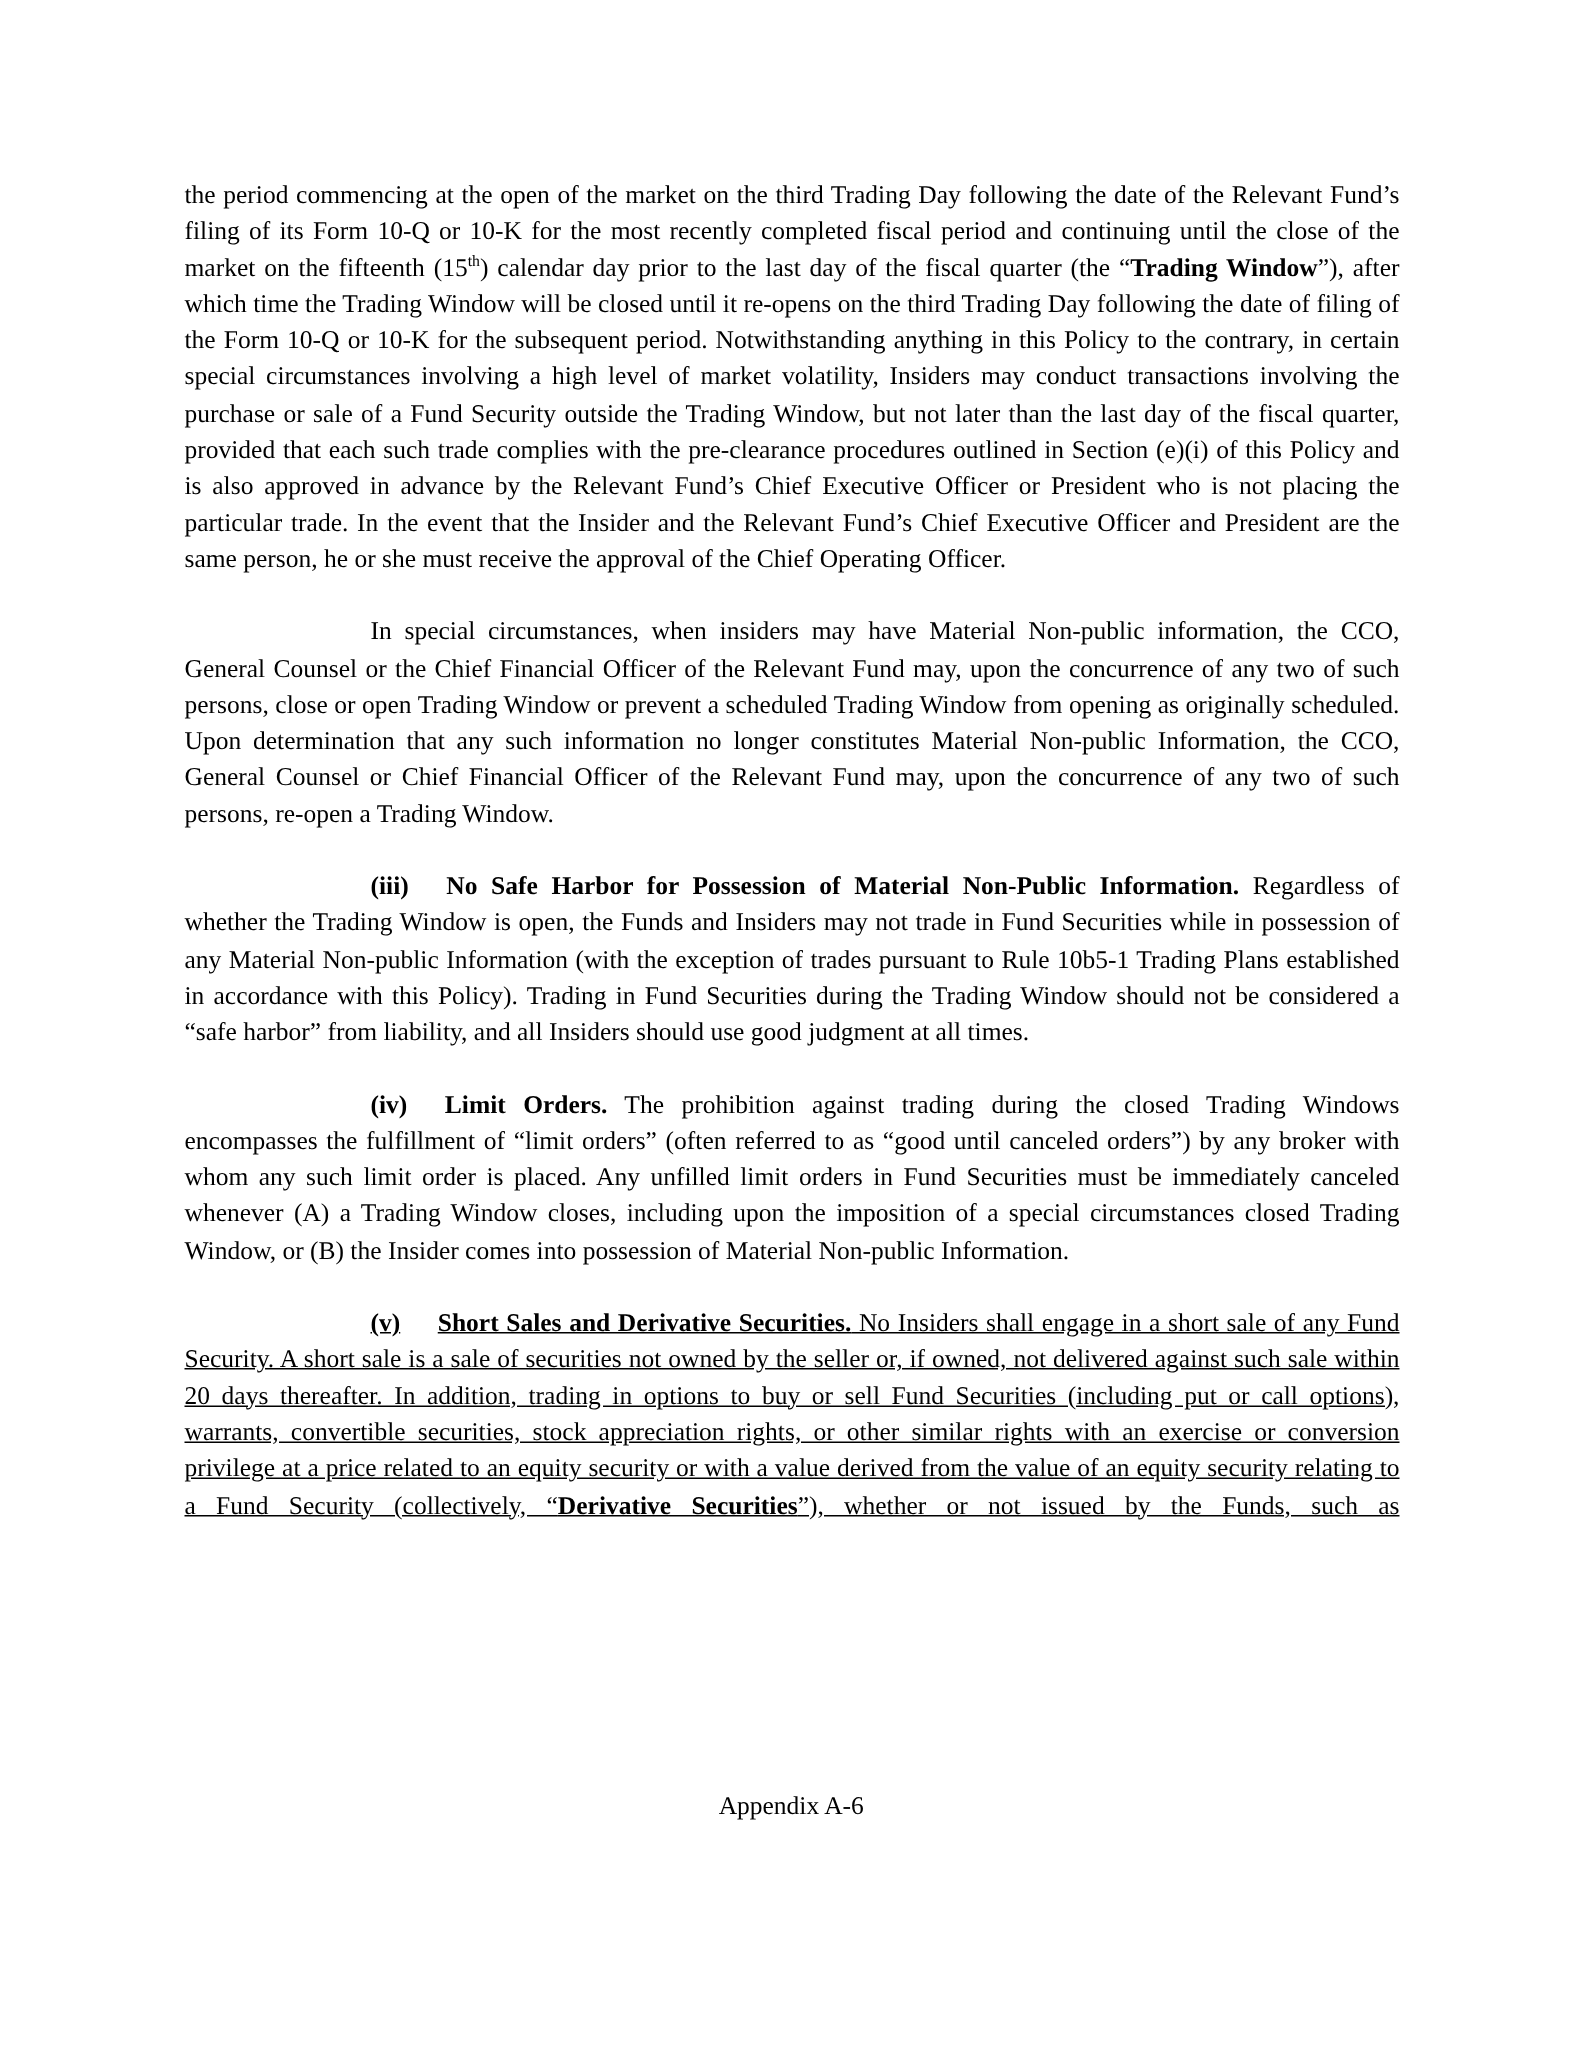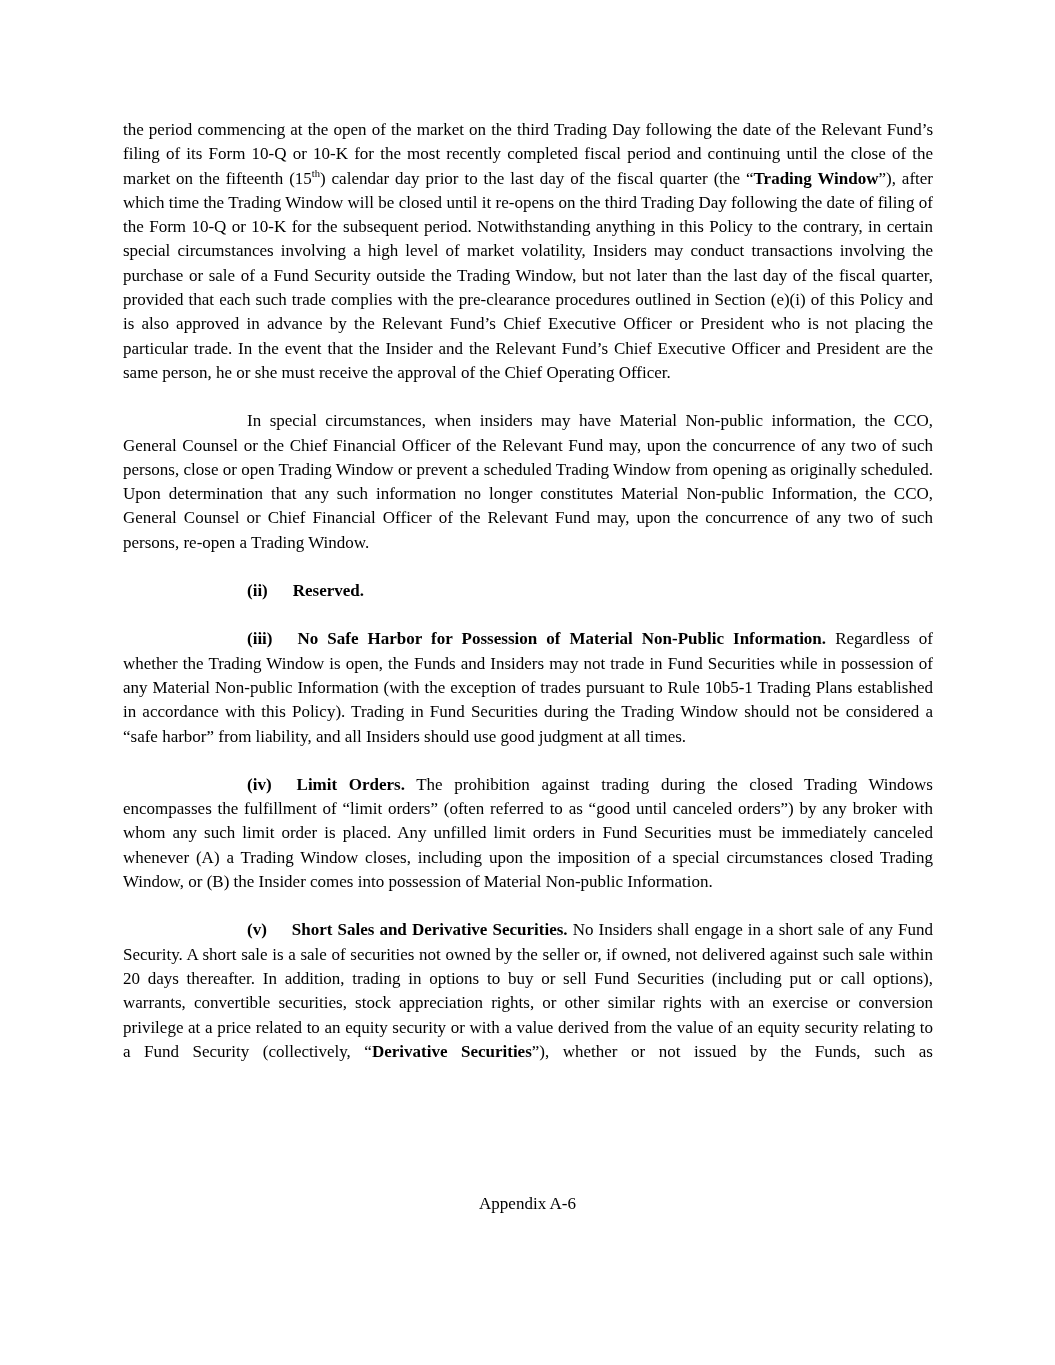--- a/index.html
+++ b/index.html
@@ -14,21 +14,21 @@
     font-size: 17px;
     line-height: 24.3px;
     color: #000000;
     overflow: hidden;
   }
   .para {
     margin: 0 0 24px 0;
     text-align: justify;
   }
   .para.indent { text-indent: 124px; }
-  .para.justify-last { text-align-last: justify; }
+  .para.justify-last { text-align-last: justify; text-decoration: underline; }
   .bold { font-weight: bold; }
   .underline { }
   .sup { font-size: 0.62em; vertical-align: super; line-height: 0; }
   .tab { display: inline-block; width: 25px; }
   .footer {
     position: absolute;
     left: 0;
     right: 0;
     top: 1192px;
     text-align: center;
@@ -37,19 +37,18 @@
     color: #000000;
   }
 </style>
 </head>
 <body>
 
 <div class="page">
   <div>
       <p class="para"><span>the period commencing at the open of the market on the third Trading Day following the date of the Relevant Fund’s filing of its Form 10-Q or 10-K for the most recently completed fiscal period and continuing until the close of the market on the fifteenth (15</span><span class="sup">th</span><span>) calendar day prior to the last day of the fiscal quarter (the “</span><span class="bold">Trading Window</span><span>”), after which time the Trading Window will be closed until it re-opens on the third Trading Day following the date of filing of the Form 10-Q or 10-K for the subsequent period. Notwithstanding anything in this Policy to the contrary, in certain special circumstances involving a high level of market volatility, Insiders may conduct transactions involving the purchase or sale of a Fund Security outside the Trading Window, but not later than the last day of the fiscal quarter, provided that each such trade complies with the pre-clearance procedures outlined in Section (e)(i) of this Policy and is also approved in advance by the Relevant Fund’s Chief Executive Officer or President who is not placing the particular trade. In the event that the Insider and the Relevant Fund’s Chief Executive Officer and President are the same person, he or she must receive the approval of the Chief Operating Officer.</span></p>
       <p class="para indent"><span>In special circumstances, when insiders may have Material Non-public information, the CCO, General Counsel or the Chief Financial Officer of the Relevant Fund may, upon the concurrence of any two of such persons, close or open Trading Window or prevent a scheduled Trading Window from opening as originally scheduled. Upon determination that any such information no longer constitutes Material Non-public Information, the CCO, General Counsel or Chief Financial Officer of the Relevant Fund may, upon the concurrence of any two of such persons, re-open a Trading Window.</span></p>
-      <p class="para indent"><span class="bold">(ii)</span><span class="tab"></span><span class="bold">Reserved.</span></p>
       <p class="para indent"><span class="bold">(iii)</span><span class="tab"></span><span class="bold">No Safe Harbor for Possession of Material Non-Public Information.</span><span> Regardless of whether the Trading Window is open, the Funds and Insiders may not trade in Fund Securities while in possession of any Material Non-public Information (with the exception of trades pursuant to Rule 10b5-1 Trading Plans established in accordance with this Policy). Trading in Fund Securities during the Trading Window should </span><span class="underline">not</span><span> be considered a “safe harbor” from liability, and all Insiders should use good judgment at all times.</span></p>
       <p class="para indent"><span class="bold">(iv)</span><span class="tab"></span><span class="bold">Limit Orders.</span><span>  The prohibition against trading during the closed Trading Windows encompasses the fulfillment of “limit orders” (often referred to as “good until canceled orders”) by any broker with whom any such limit order is placed.  Any unfilled limit orders in Fund Securities must be immediately canceled whenever (A) a Trading Window closes, including upon the imposition of a special circumstances closed Trading Window, or (B) the Insider comes into possession of Material Non-public Information.</span></p>
       <p class="para indent justify-last"><span class="bold">(v)</span><span class="tab"></span><span class="bold">Short Sales and Derivative Securities.</span><span>  No Insiders shall engage in a short sale of any Fund Security.  A short sale is a sale of securities not owned by the seller or, if owned, not delivered against such sale within 20 days thereafter.  In addition, trading in options to buy or sell Fund Securities (including put or call options), warrants, convertible securities, stock appreciation rights, or other similar rights with an exercise or conversion privilege at a price related to an equity security or with a value derived from the value of an equity security relating to a Fund Security (collectively, “</span><span class="bold">Derivative Securities</span><span>”), whether or not issued by the Funds, such as</span></p>
     </div>
   <div class="footer">Appendix A-6</div>
 </div>
 
 </body></html>

